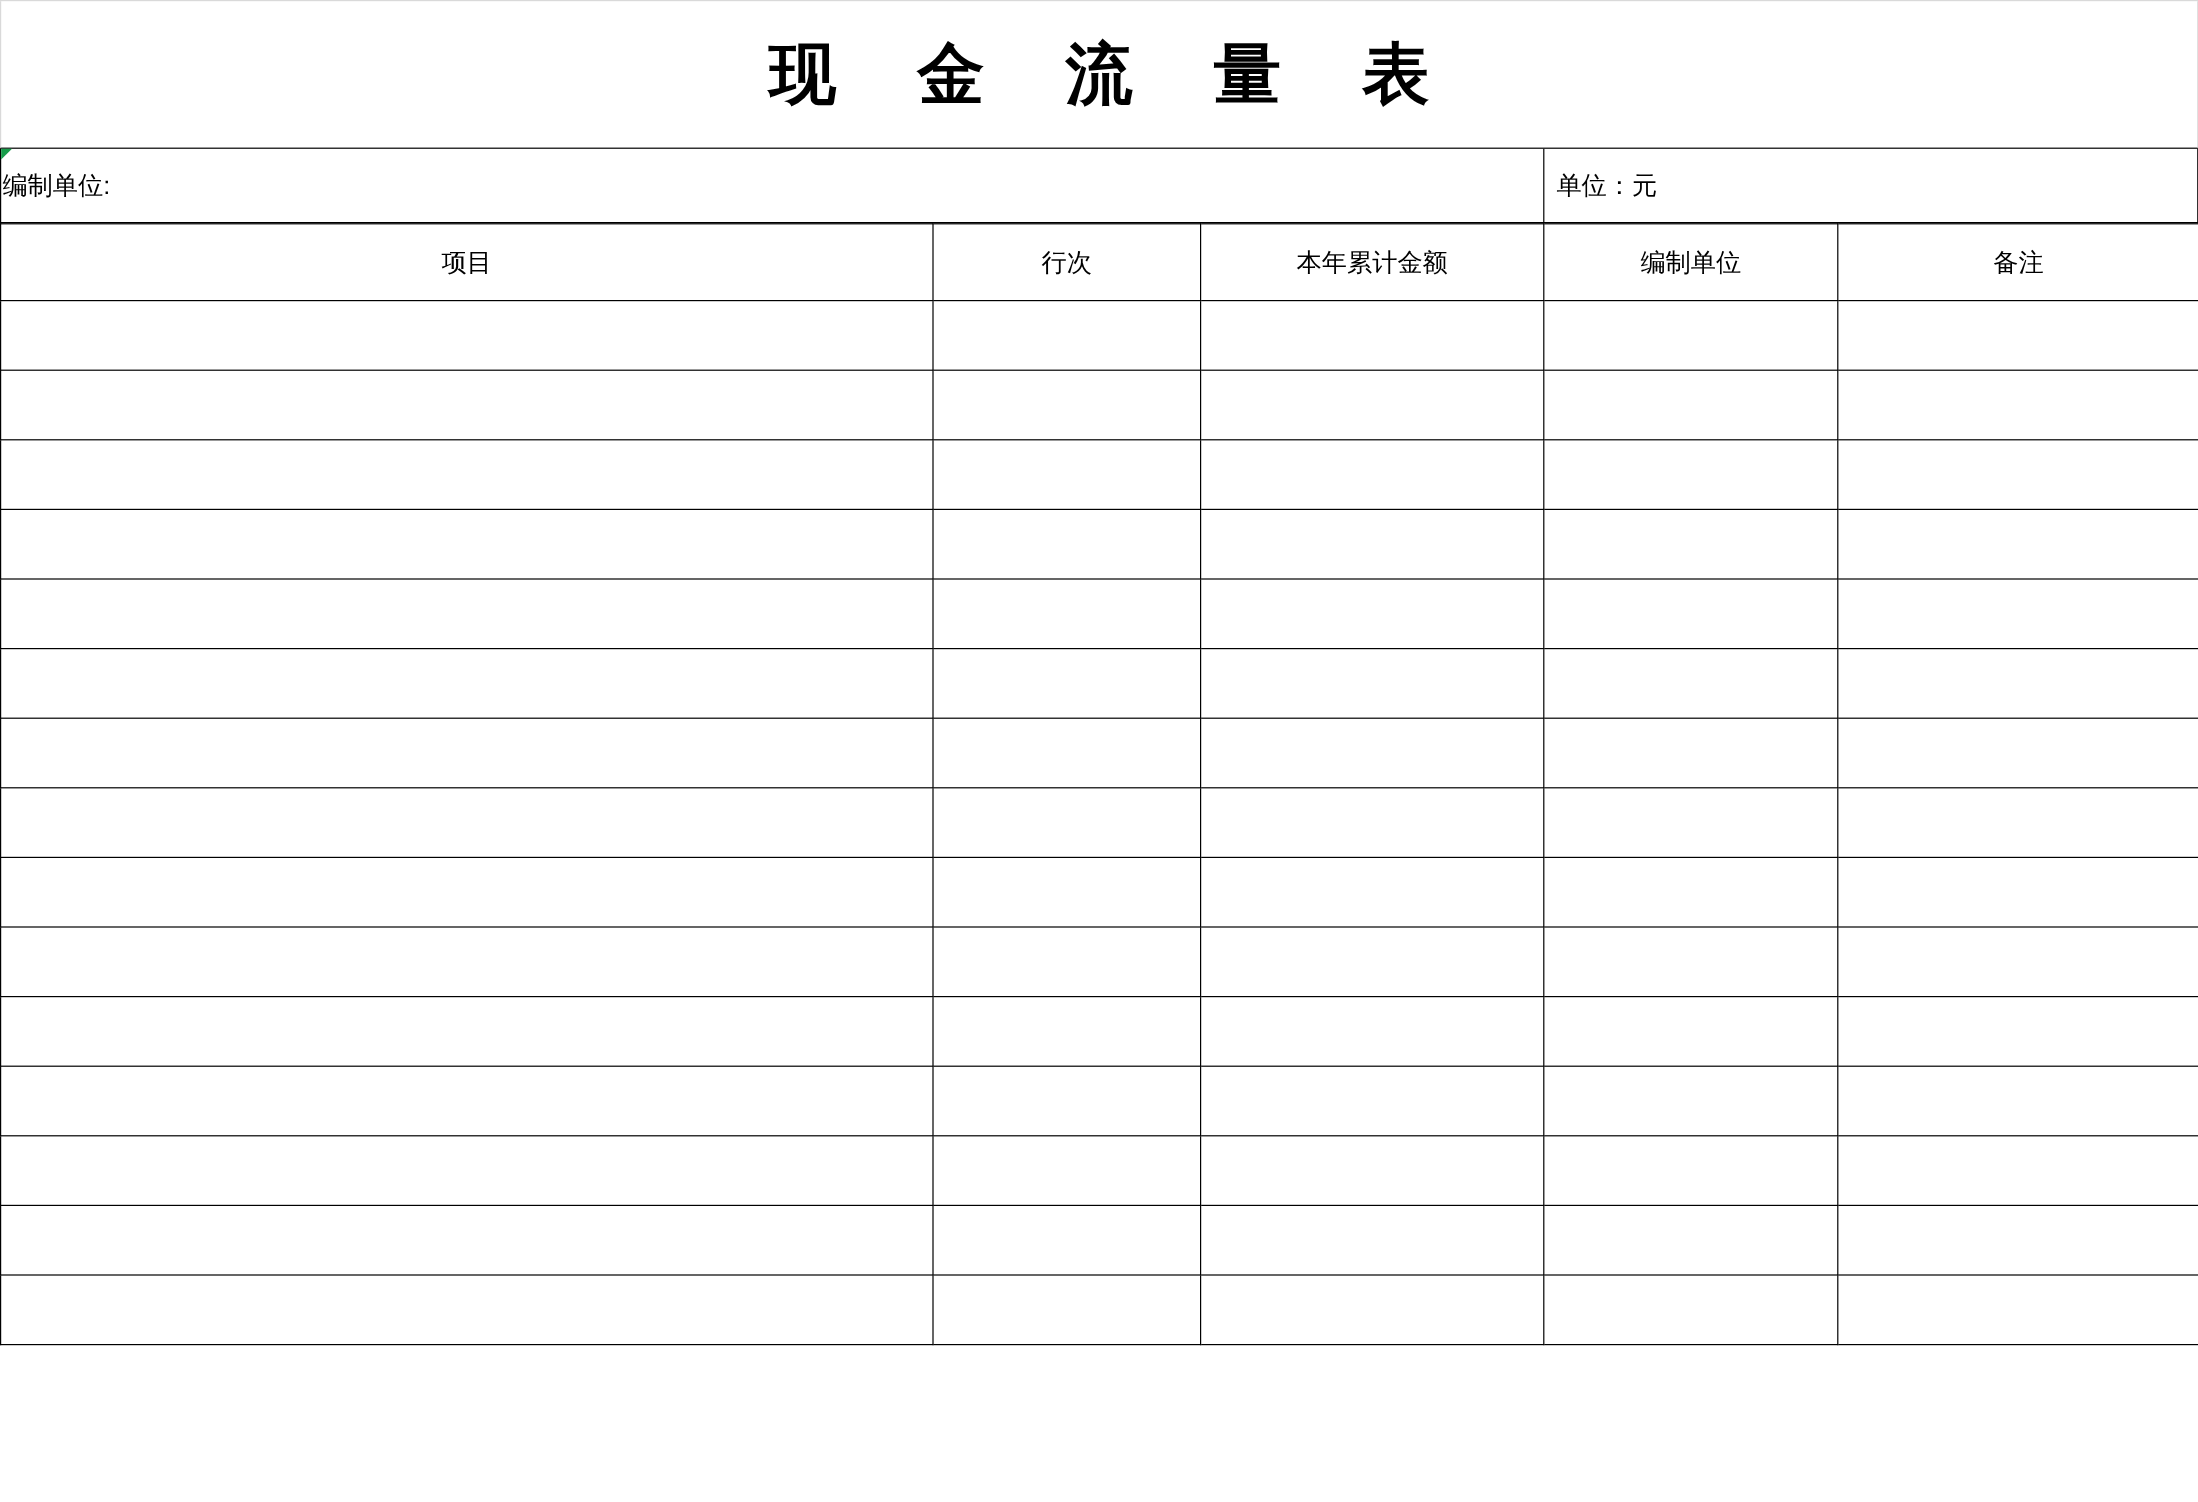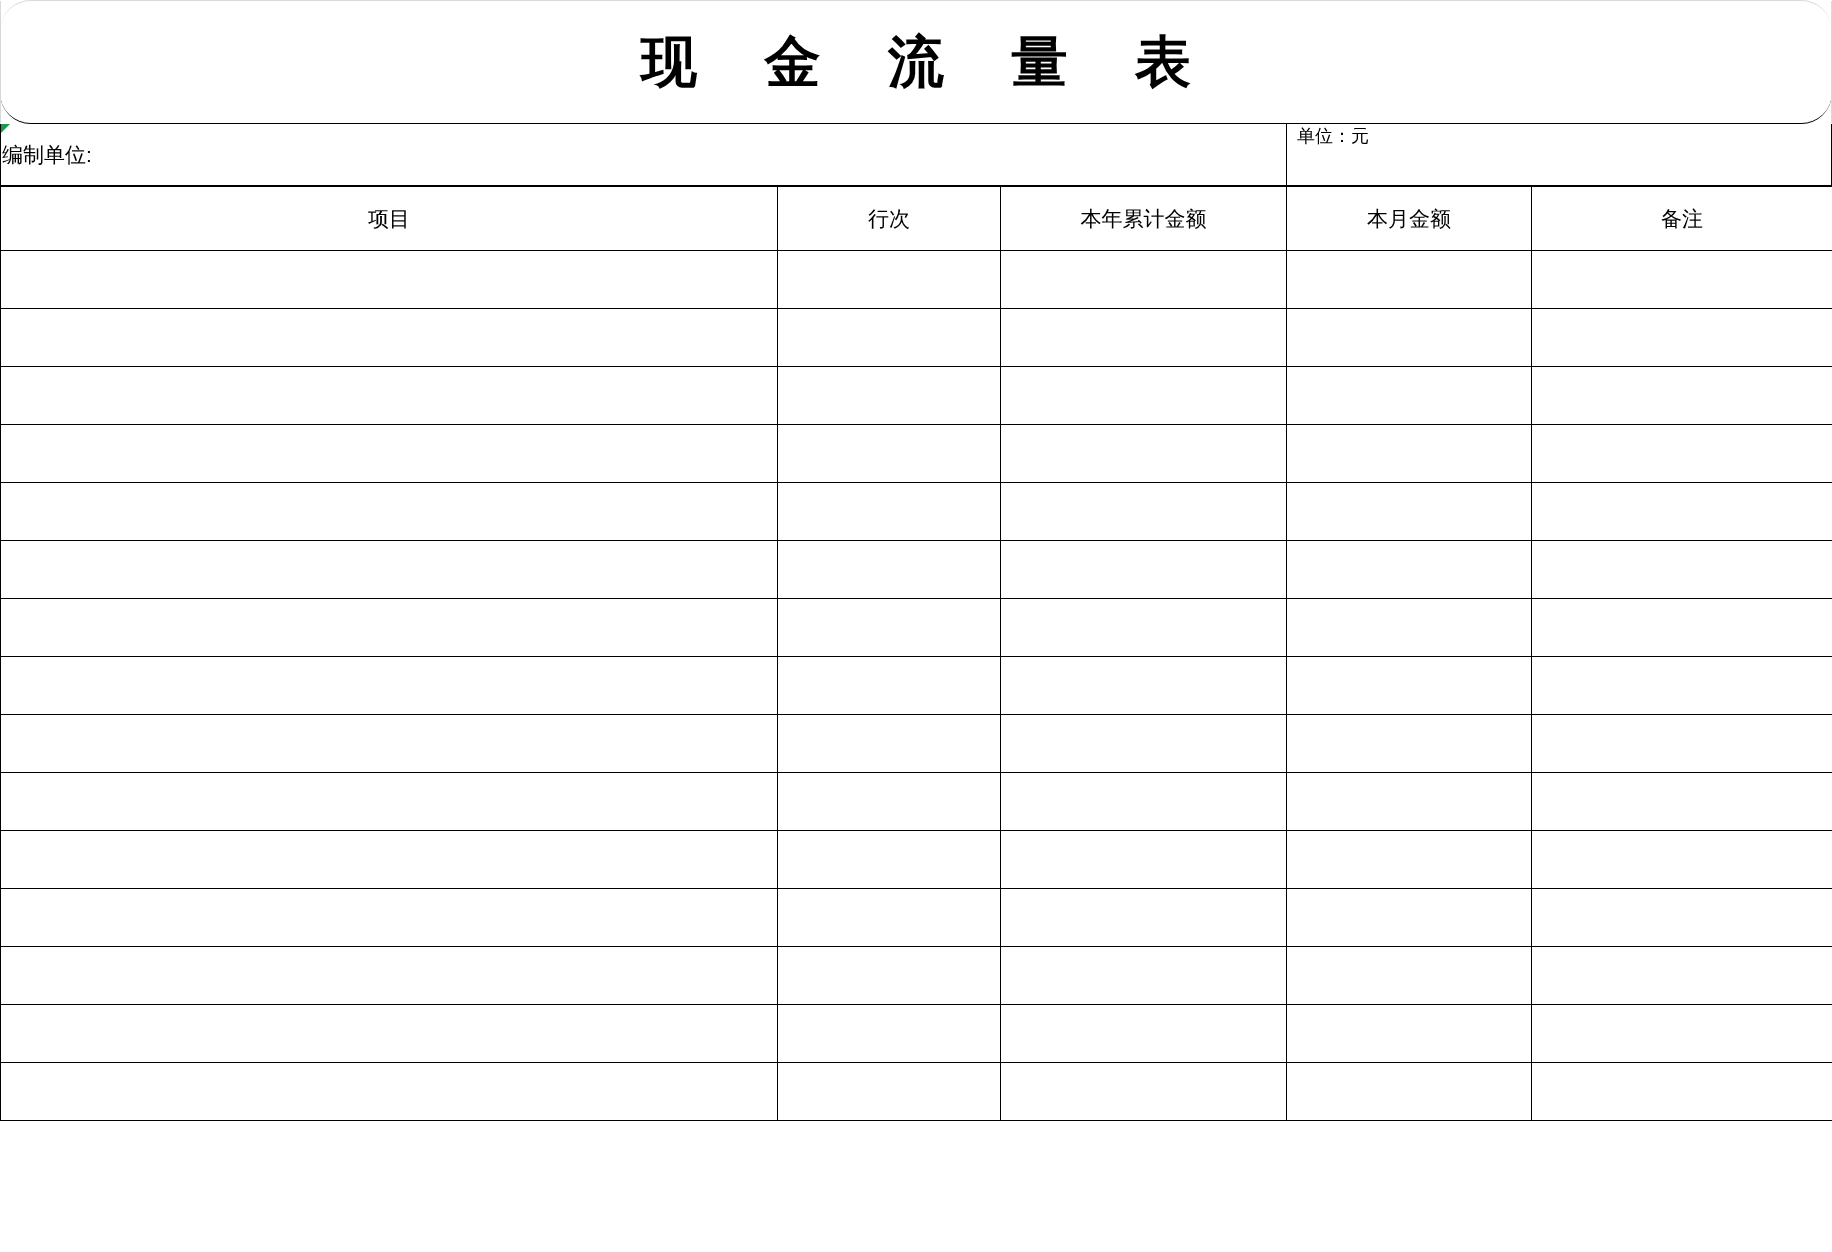--- a/index.html
+++ b/index.html
@@ -25,21 +25,20 @@
   
   .title-band {
     position: relative;
     height: 124px;
     border-bottom: 1px solid #000000;
     border-top: 1px solid #d9d9d9;
     box-sizing: border-box;
     display: flex;
     align-items: center;
     justify-content: center;
-    border-radius: 31px;
   }
   .title-band .left-edge,
   .title-band .right-edge {
     position: absolute;
     top: 0;
     bottom: 0;
     width: 1px;
     background: #d9d9d9;
   }
   .title-band .left-edge { left: 0; }
@@ -71,23 +70,23 @@
     align-items: center;
     padding-left: 1px;
     font-size: 21px;
     box-sizing: border-box;
     border-right: 1px solid #000000;
     position: relative;
   }
   .meta-right {
     flex: 1 1 auto;
     display: flex;
-    align-items: flex-start;
+    align-items: center;
     padding-left: 10px;
-    font-size: 18px;
+    font-size: 21px;
     box-sizing: border-box;
   }
   
   .corner-marker {
     position: absolute;
     left: 0;
     top: 0;
     width: 0;
     height: 0;
     border-left: 9px solid #169c4a;
@@ -151,21 +150,21 @@
       <col class="c-line">
       <col class="c-ytd">
       <col class="c-month">
       <col class="c-remark">
     </colgroup>
     <thead>
       <tr>
         <th>项目</th>
         <th>行次</th>
         <th>本年累计金额</th>
-        <th>本月金额</th>
+        <th>编制单位</th>
         <th>备注</th>
       </tr>
     </thead>
     <tbody id="table-body">
         <tr>
           <td class="empty"></td>
           <td class="empty"></td>
           <td class="empty"></td>
           <td class="empty"></td>
           <td class="empty"></td>

